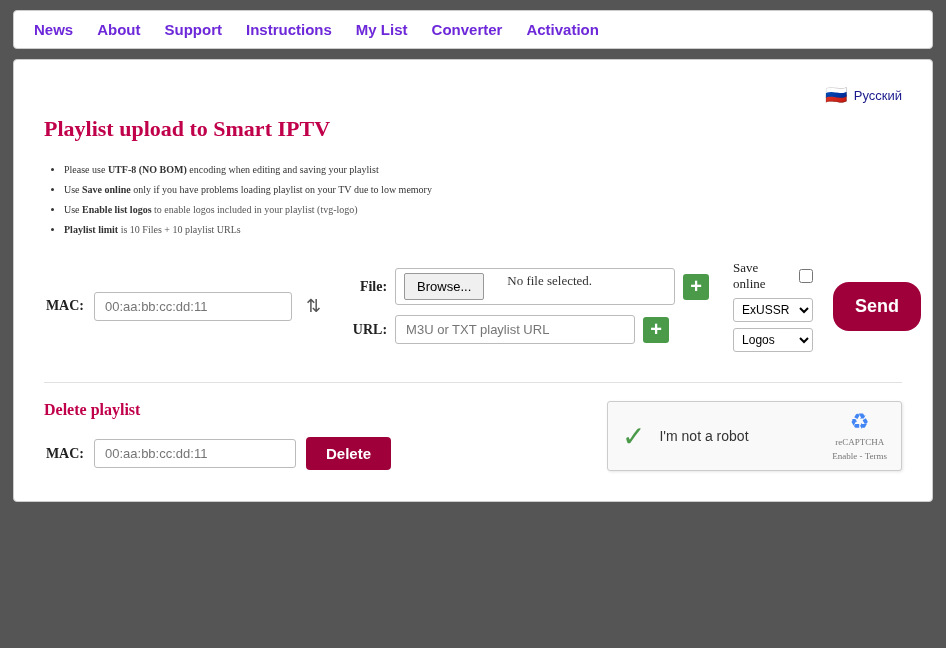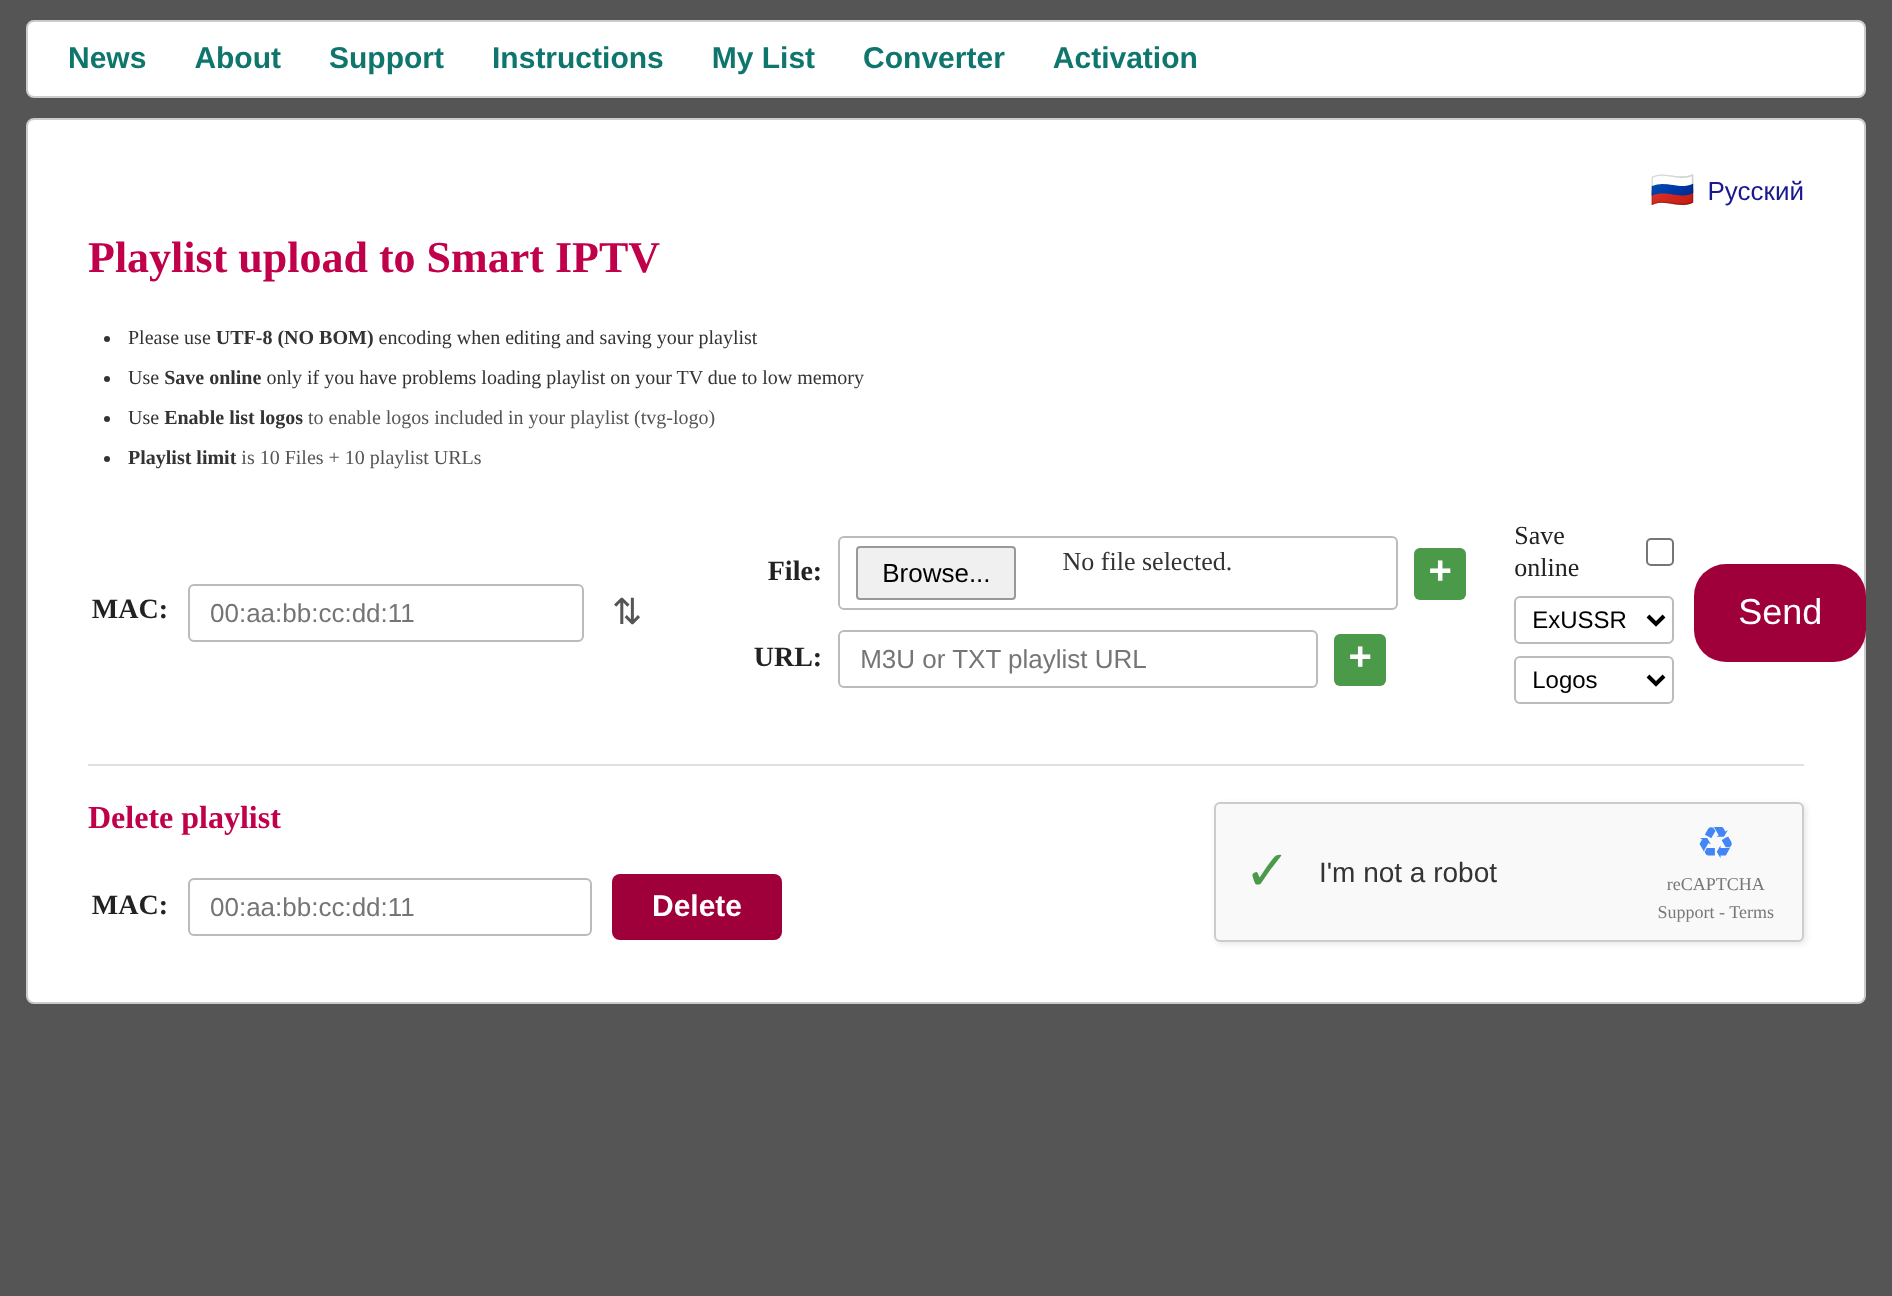--- a/index.html
+++ b/index.html
@@ -21,21 +21,21 @@
       border: 1px solid #ccc;
       border-radius: 4px;
       width: 920px;
       padding: 10px 20px;
       margin-bottom: 10px;
       display: flex;
       align-items: center;
       gap: 24px;
     }
     .nav-bar a {
-      color: #0f766e;
+      color: #6d28d9;
       font-weight: bold;
       font-size: 15px;
       text-decoration: none;
       font-family: Arial, sans-serif;
     }
 
     
     .main-card {
       background: #fff;
       border: 1px solid #ccc;
@@ -183,31 +183,31 @@
       width: 80px;
     }
 
     .send-btn {
       background: #a0003a;
       color: #fff;
       border: none;
       border-radius: 16px;
       padding: 14px 22px;
       font-size: 18px;
-      font-weight: normal;
-      cursor: pointer;
-      font-family: Arial, sans-serif;
-      margin-left: 0;
+      font-weight: bold;
+      cursor: pointer;
+      font-family: Arial, sans-serif;
+      margin-left: 10px;
     }
 
     .file-url-area {
       display: flex;
       flex-direction: column;
       gap: 10px;
-      margin-left: 36px;
+      margin-left: 12px;
     }
 
     .file-line {
       display: flex;
       align-items: center;
       gap: 8px;
     }
 
     .url-line {
       display: flex;
@@ -417,18 +417,18 @@
         <button class="delete-btn">Delete</button>
       </div>
     </div>
 
     <div class="recaptcha-box">
       <span class="recaptcha-check">✓</span>
       <span class="recaptcha-label">I'm not a robot</span>
       <div class="recaptcha-logo">
         <span class="recaptcha-logo-icon">♻</span>
         <span class="recaptcha-small-text">reCAPTCHA</span>
-        <span class="recaptcha-small-text">Support - Terms</span>
+        <span class="recaptcha-small-text">Enable - Terms</span>
       </div>
     </div>
   </div>
 
 </div>
 
 </body></html>

